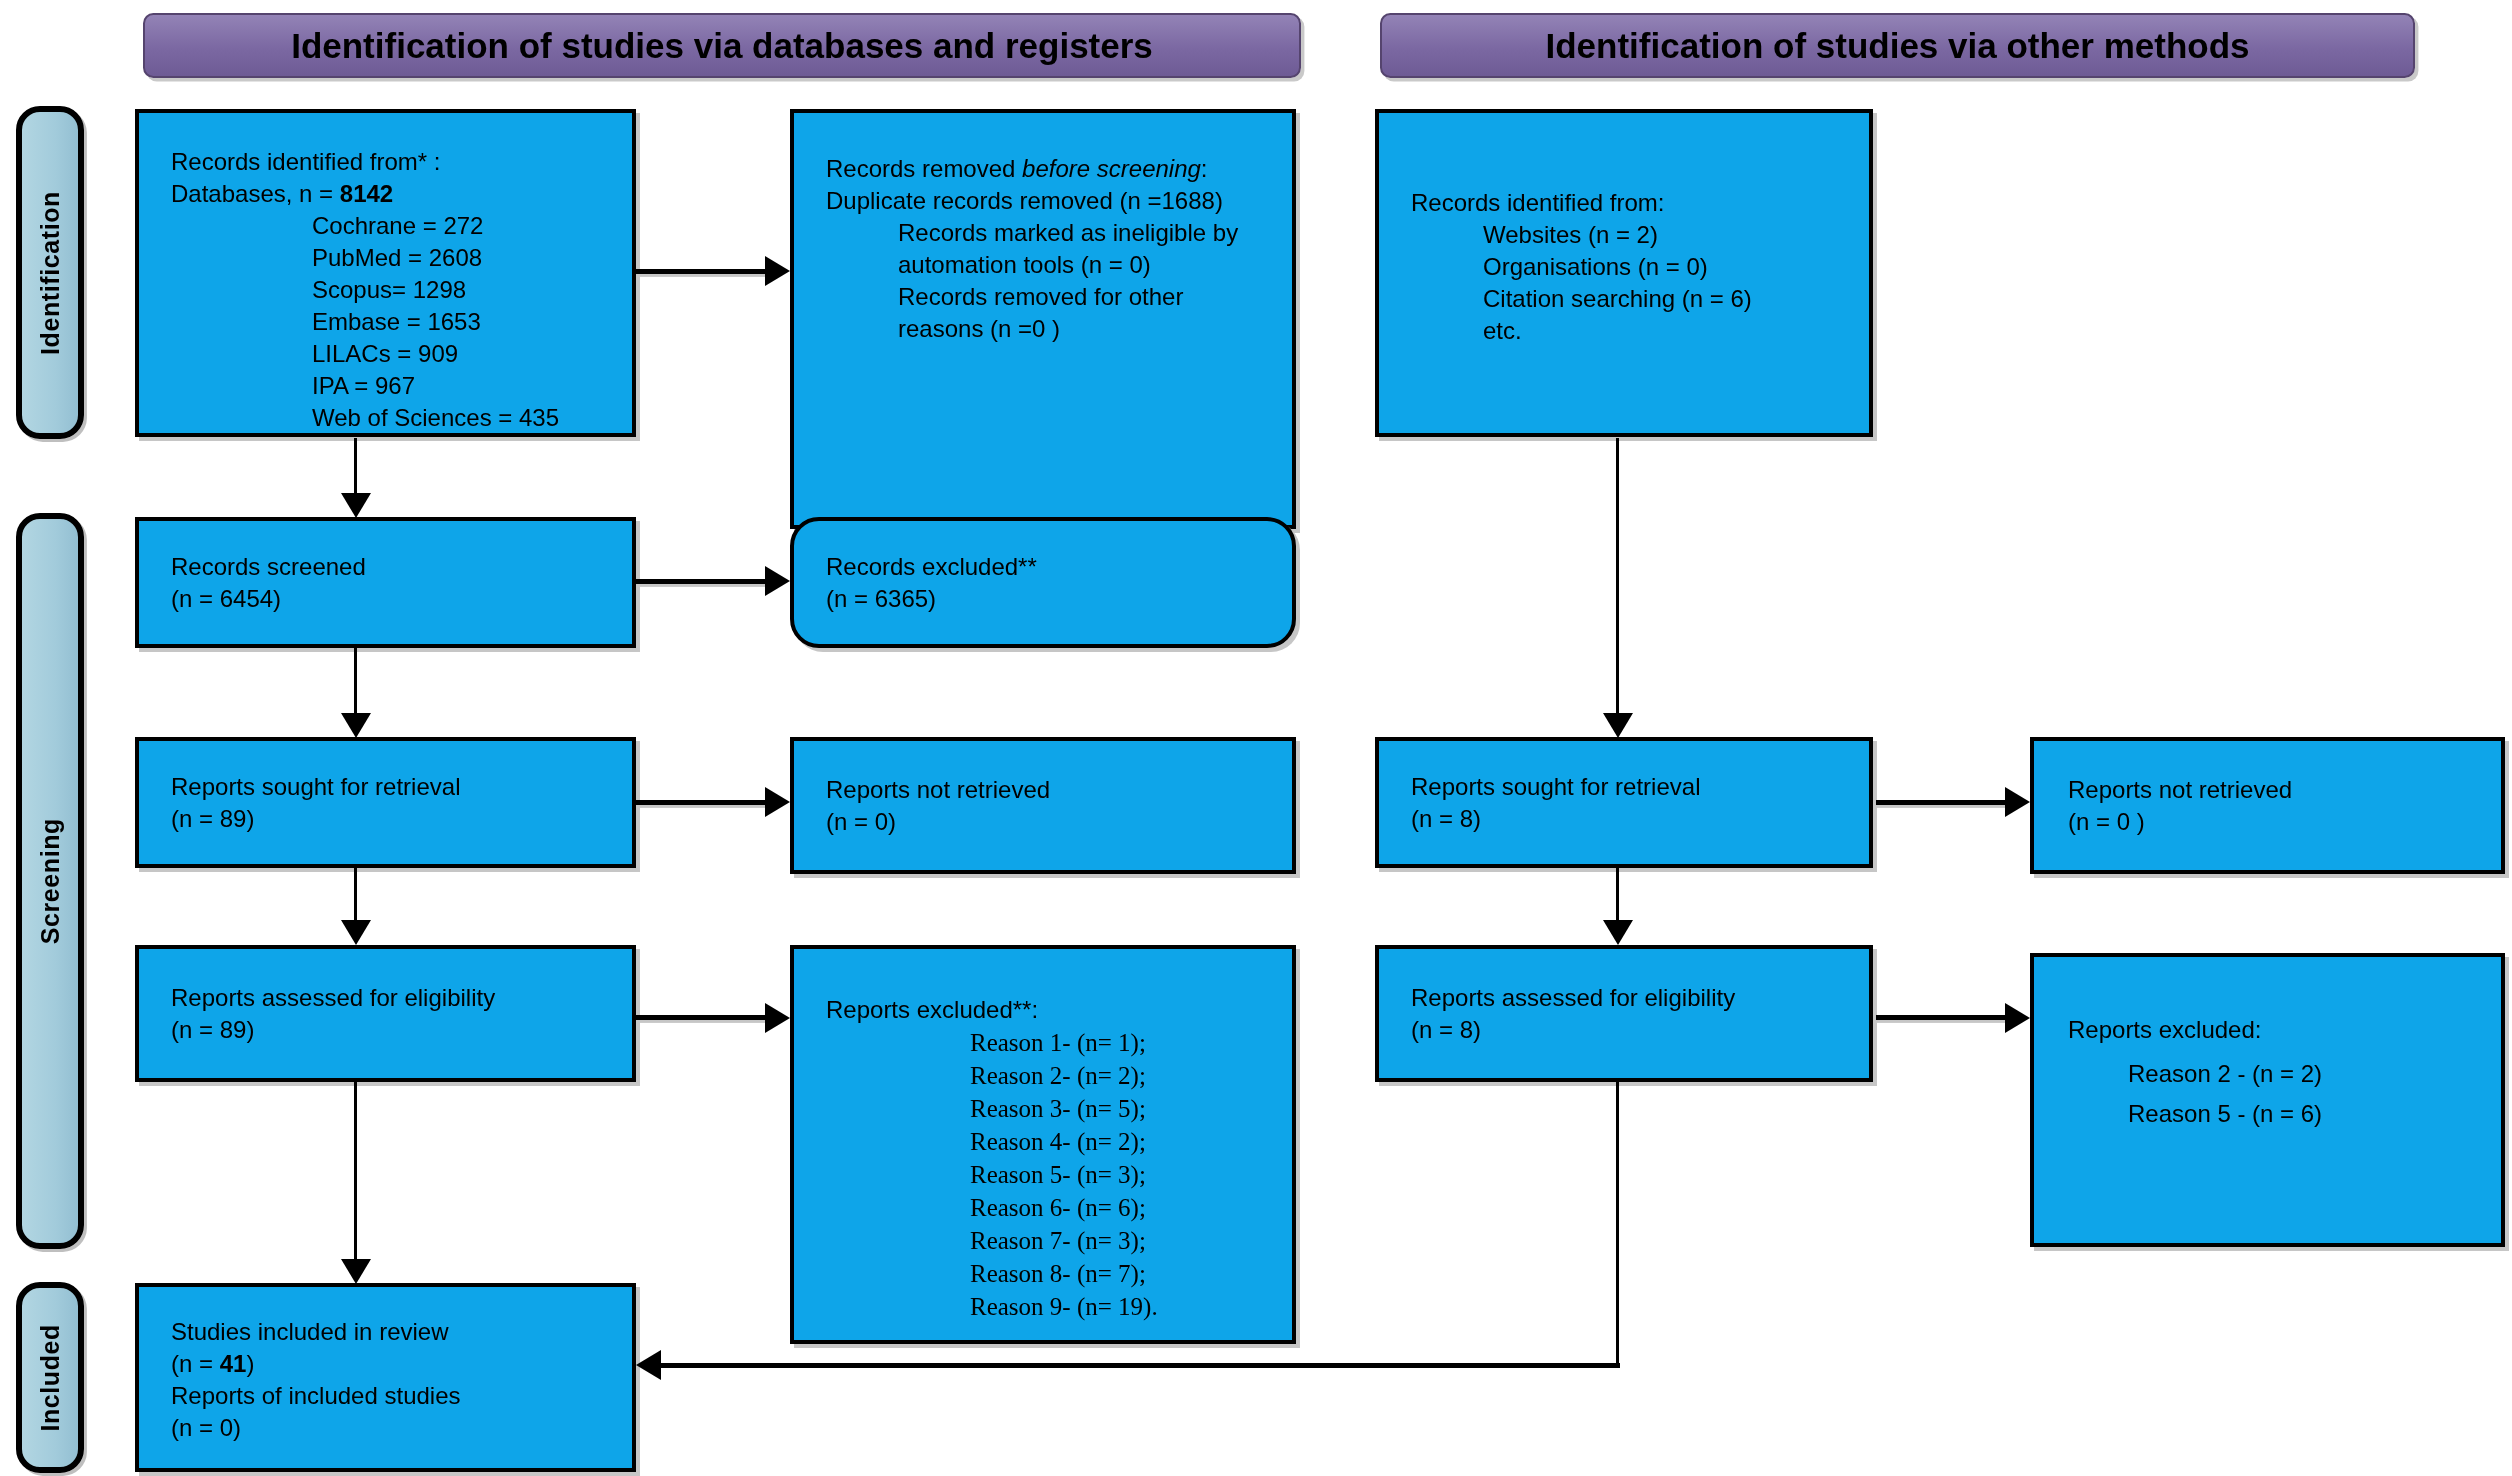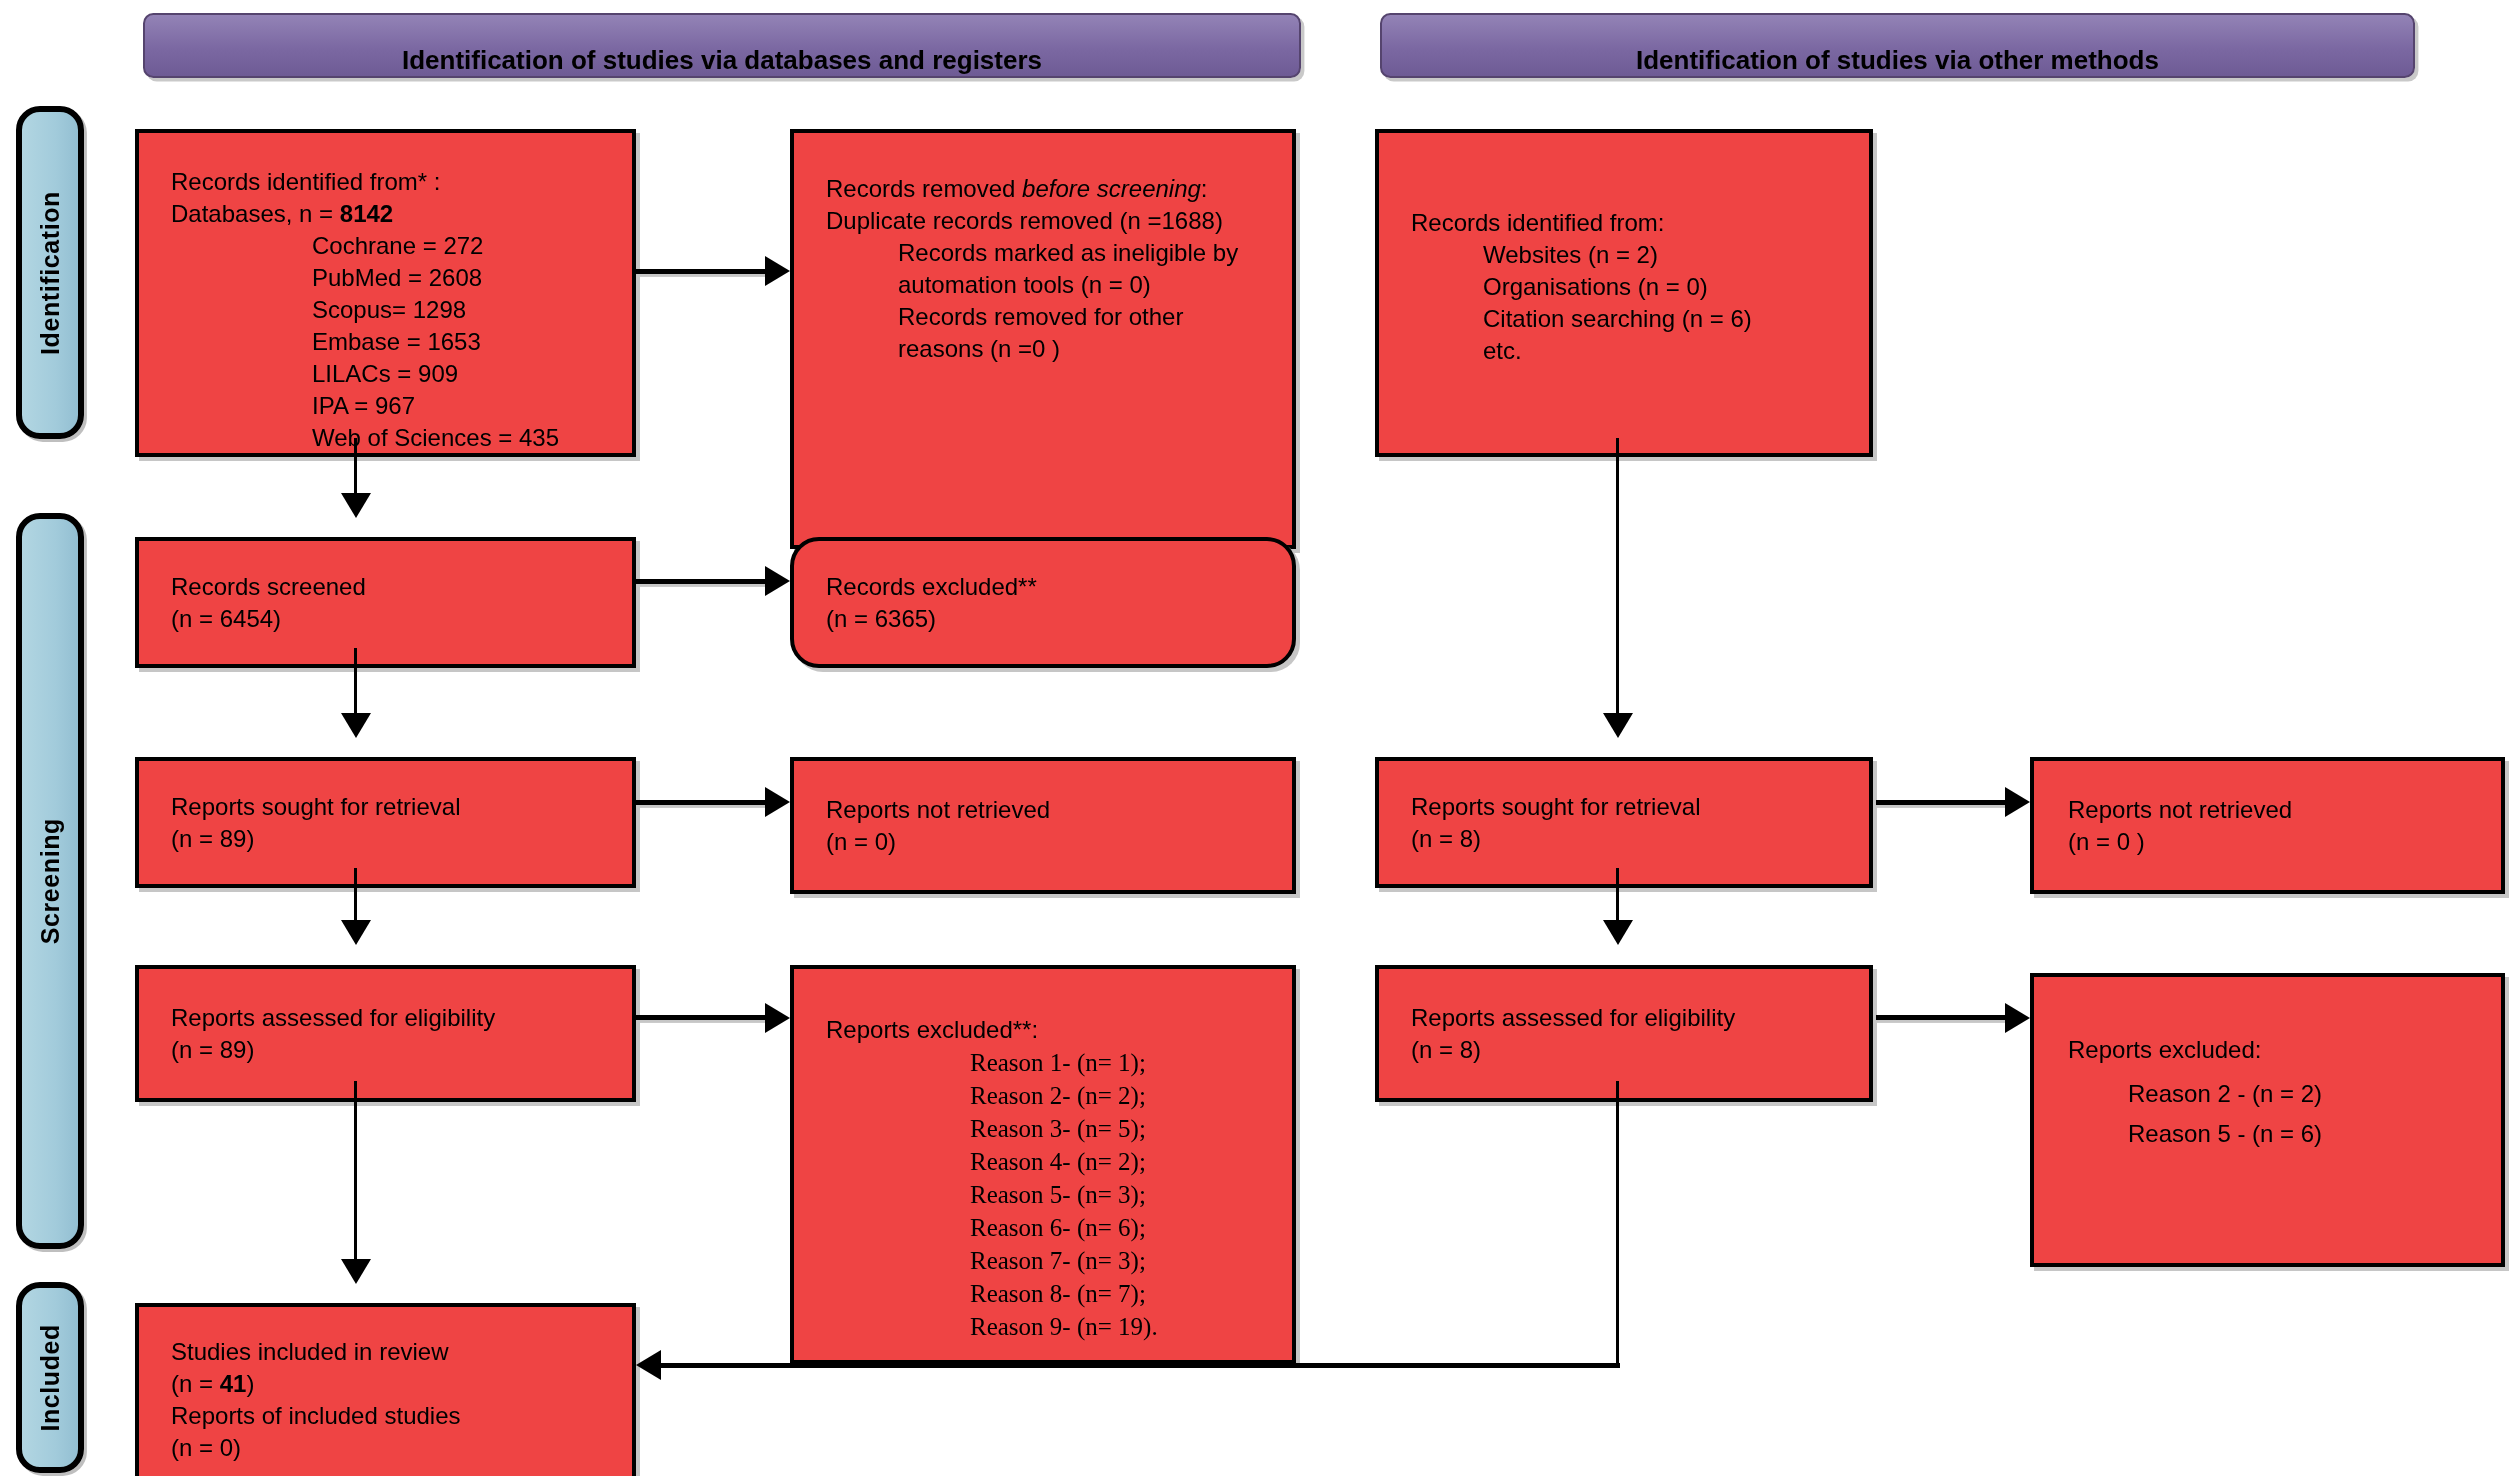--- a/index.html
+++ b/index.html
@@ -4,37 +4,37 @@
 <style>
   * { margin:0; padding:0; box-sizing:border-box; }
   html,body { background:#ffffff; }
   body { font-family:"Liberation Sans", sans-serif; color:#000; }
   #canvas { position:relative; width:2512px; height:1477px; background:#fff; overflow:hidden; }
 
   .hdr {
     position:absolute; height:65px; border:2.3px solid #55446e; border-radius:10.3px;
     background:linear-gradient(180deg,#9383b6 0%,#7b68a2 55%,#6e5b95 100%);
     box-shadow:3.4px 3.4px 0 #c9c9c9;
-    display:flex; align-items:flex-end; justify-content:center;
-    font-weight:bold; font-size:26px; color:#000;
+    display:flex; align-items:center; justify-content:center;
+    font-weight:bold; font-size:35px; color:#000;
   }
   .stage {
     position:absolute; left:16px; width:68px; border:6.9px solid #000; border-radius:24px;
     background:linear-gradient(90deg,#b2d6e2 0%,#a2cbdb 60%,#93bfd2 100%);
     box-shadow:2.9px 2.9px 0 #bfbfbf;
     display:flex; align-items:center; justify-content:center;
   }
   .stage span {
     writing-mode:vertical-rl; transform:rotate(180deg);
     font-weight:bold; font-size:25px; letter-spacing:0.6px; white-space:nowrap;
   }
   .box {
-    position:absolute; background:#ef4444; border:4.6px solid #000;
+    position:absolute; background:#0ea5e9; border:4.6px solid #000;
     box-shadow:4px 4px 0 #c6c6c6;
-    font-size:24px; line-height:32px;margin-top:20px;
+    font-size:24px; line-height:32px;
   }
   .pad { padding-left:32px; padding-right:23px; }
   .vcenter { display:flex; flex-direction:column; justify-content:center; }
   .indent { margin-left:141px; }
   .indent-sm { margin-left:72px; }
   .serif { font-family:"Liberation Serif", serif; font-size:25px; line-height:33px; }
   .hline { position:absolute; height:4.6px; background:#000; box-shadow:0 2.9px 0 #c6c6c6; }
   .vline { position:absolute; width:3.4px; background:#000; }
   .ah-right { position:absolute; width:0; height:0; border-top:15px solid transparent; border-bottom:15px solid transparent; border-left:25px solid #000; }
   .ah-left  { position:absolute; width:0; height:0; border-top:15px solid transparent; border-bottom:15px solid transparent; border-right:25px solid #000; }

